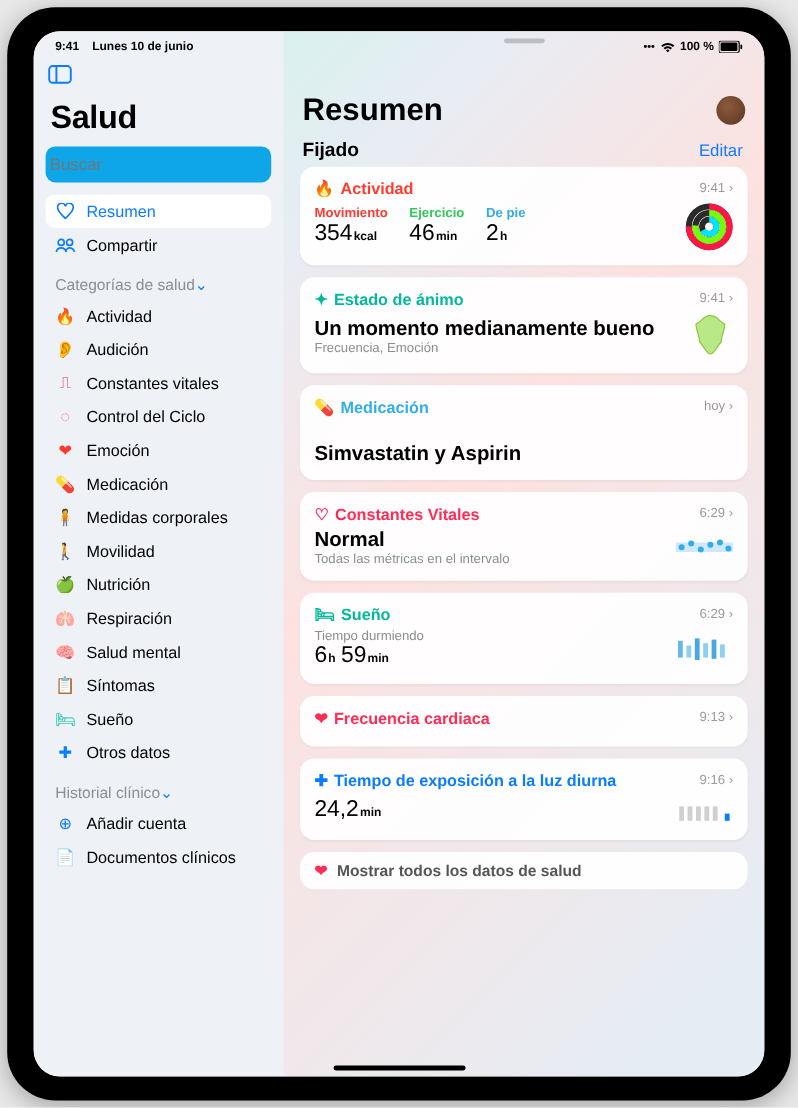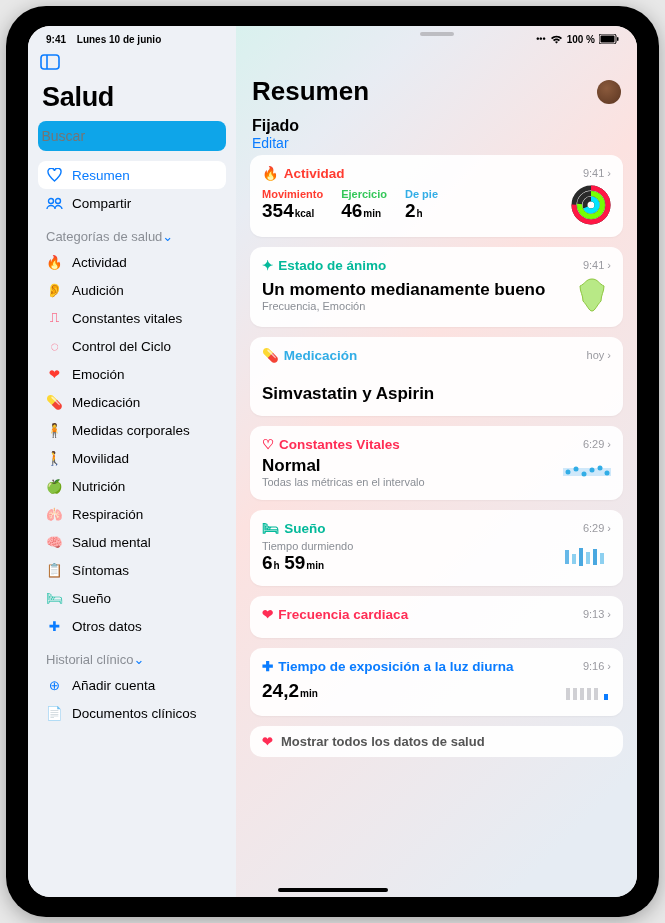--- a/index.html
+++ b/index.html
@@ -19,31 +19,31 @@
 .navitem.active { background: #fff; color: #0a7cff; }
 .navitem .nicon { width: 17px; display: flex; justify-content: center; }
 .section-header { display: flex; align-items: center; justify-content: flex-start; color: #8a8e95; font-size: 13px; padding: 12px 8px 4px 8px; }
 .chev { color: #0a7cff; }
 
 .main { flex: 1; background: linear-gradient(135deg, #d9f1ee 0%, #e8ecf3 15%, #fce2e0 40%, #e6ecf3 90%); padding: 24px 14px 0 14px; overflow-y: auto; position: relative; }
 .handle { width: 34px; height: 4px; background: #bdbdc2; border-radius: 3px; position: absolute; top: 6px; left: 50%; transform: translateX(-50%); }
 .main-head { display: flex; justify-content: space-between; align-items: center; margin: 26px 2px 8px 2px; }
 .main-title { font-size: 26px; font-weight: 800; }
 .avatar { width: 24px; height: 24px; border-radius: 50%; background: radial-gradient(circle at 40% 35%, #8b5a3c, #5a3521); }
-.pinhead { display: flex; justify-content: space-between; align-items: baseline; padding: 2px 4px 4px 2px; flex-direction: column; }
+.pinhead { display: flex; justify-content: space-between; align-items: baseline; padding: 2px 4px 4px 2px; }
 .pinhead .lbl { font-weight: 700; font-size: 16px; }
 .pinhead .edit { color: #0a7cff; font-size: 14px; }
 .card { background: rgba(255,255,255,.92); border-radius: 12px; padding: 10px 12px 12px 12px; margin-bottom: 10px; box-shadow: 0 1px 2px rgba(0,0,0,.04); }
 .card-head { display: flex; justify-content: space-between; align-items: center; margin-bottom: 4px; }
 .card-title { display: flex; gap: 5px; align-items: center; font-size: 13.5px; font-weight: 700; }
 .card-time { color: #9a9aa0; font-size: 11px; display: flex; align-items: center; gap: 3px; }
 .card-body { display: flex; justify-content: space-between; align-items: center; }
 .metrics { display: flex; gap: 18px; }
 .metric-label { font-size: 11px; font-weight: 600; }
-.metric-value { font-size: 19px; font-weight: 700; }
+.metric-value { font-size: 19px; font-weight: 400; }
 .metric-unit { font-size: 10px; font-weight: 600; margin-left: 1px; }
 .rings { width: 40px; height: 40px; }
 .mood-chip { width: 38px; height: 38px; }
 .bigline { font-size: 17px; font-weight: 800; }
 .subline { font-size: 11px; color: #8a8e95; }
 .spark { width: 48px; height: 26px; }
 .c-red { color: #ff3b30; } .c-green { color: #34c759; } .c-cyan { color: #32ade6; text-align: right; } .c-pink { color: #ff2d55; } .c-blue { color: #0a7cff; } .c-mint { color: #04b99a; }
 .homebar { position: absolute; bottom: 5px; left: 50%; transform: translateX(-50%); width: 110px; height: 4px; background: #000; border-radius: 3px; }
 .showall { background: rgba(255,255,255,.92); border-radius: 12px; padding: 8px 12px; display: flex; align-items: center; gap: 8px; font-size: 13px; font-weight: 600; color: #555; }
 </style>

